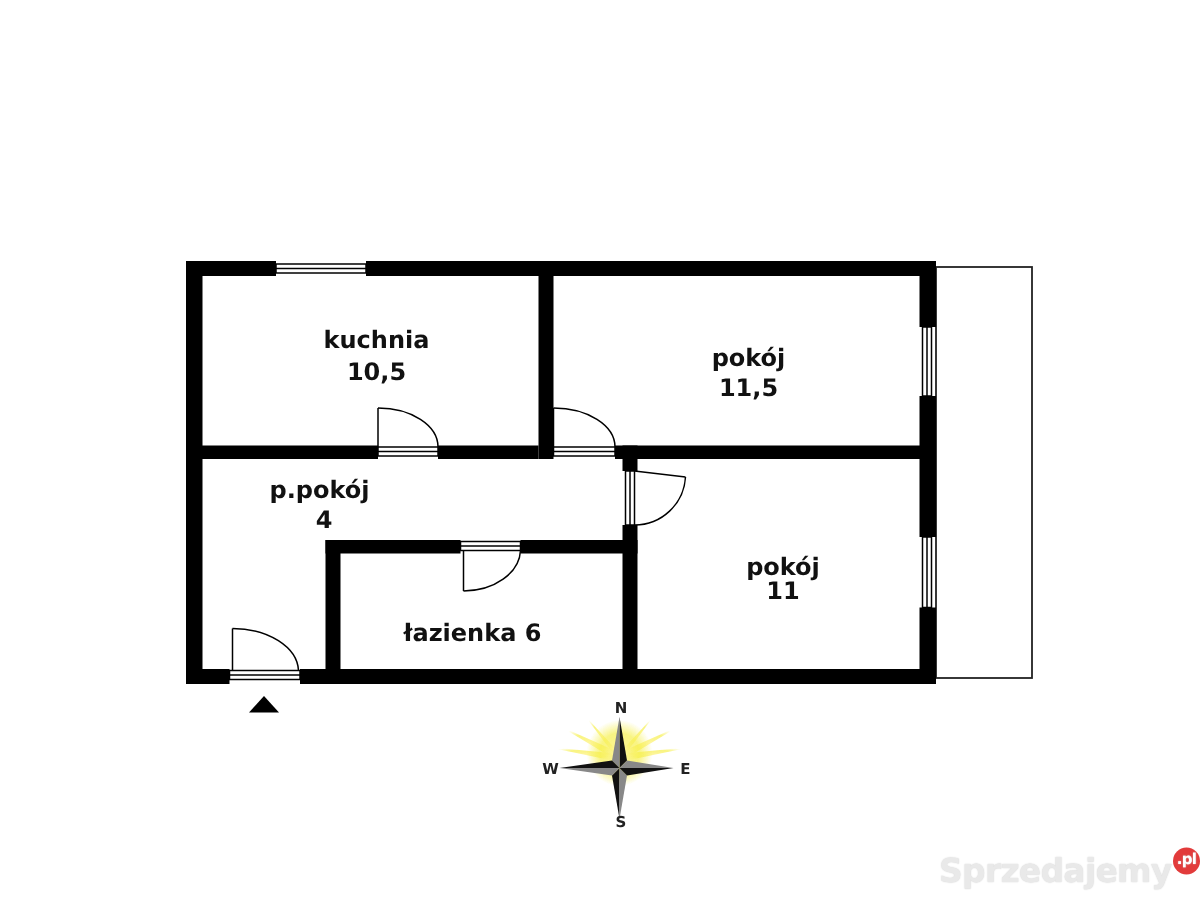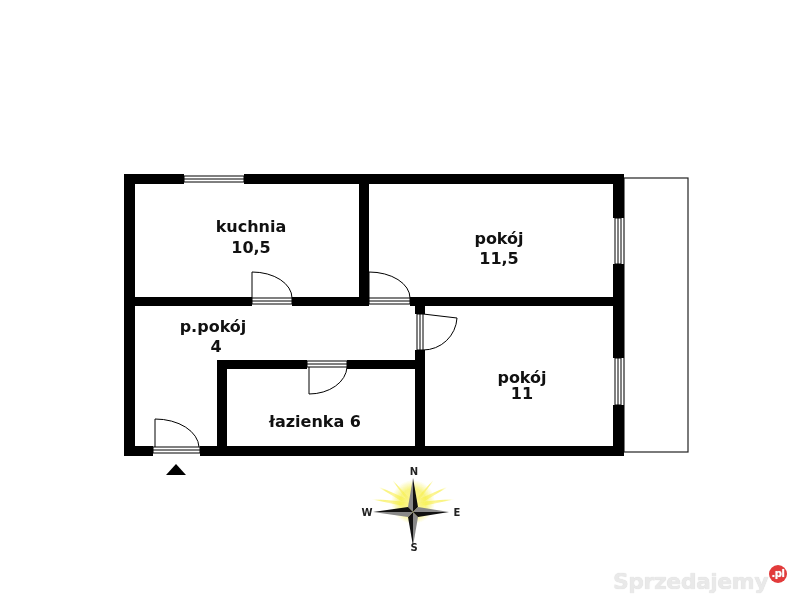--- a/index.html
+++ b/index.html
@@ -1,20 +1,20 @@
 <!DOCTYPE html>
 <html><head>
 <meta charset="utf-8">
 <style>
   html, body { margin:0; padding:0; background:#ffffff; }
   body { width:800px; height:600px; position:relative; overflow:hidden; font-family:"DejaVu Sans", sans-serif; }
   svg { position:absolute; left:0; top:0; }
   .room-label { font-family:"DejaVu Sans", sans-serif; font-weight:bold; font-size:16px; fill:#111; text-anchor:middle; }
   .compass-letter { font-family:"DejaVu Sans", sans-serif; font-weight:bold; font-size:10px; fill:#222; text-anchor:middle; }
-  .watermark { position:absolute; right:13px; bottom:6px; font-family:"DejaVu Sans", sans-serif; font-weight:bold; font-size:22px; color:#e9e9e9; letter-spacing:-0.5px; text-shadow:0 0 1px #cfcfcf; }
+  .watermark { position:absolute; right:0; bottom:6px; font-family:"DejaVu Sans", sans-serif; font-weight:bold; font-size:22px; color:#e9e9e9; letter-spacing:-0.5px; text-shadow:0 0 1px #cfcfcf; }
   .watermark .badge { display:inline-block; background:#e23b3b; color:#fff; font-size:10px; border-radius:50%; width:18px; height:18px; line-height:18px; text-align:center; vertical-align:top; margin-left:1px; margin-top:-4px; }
 </style>
 </head>
 <body>
 
 <svg width="800" height="600" viewBox="0 0 800 600">
 
   <rect x="624" y="178" width="64" height="274" fill="none" stroke="#222" stroke-width="1.2"></rect>
 
   <g fill="#000">

